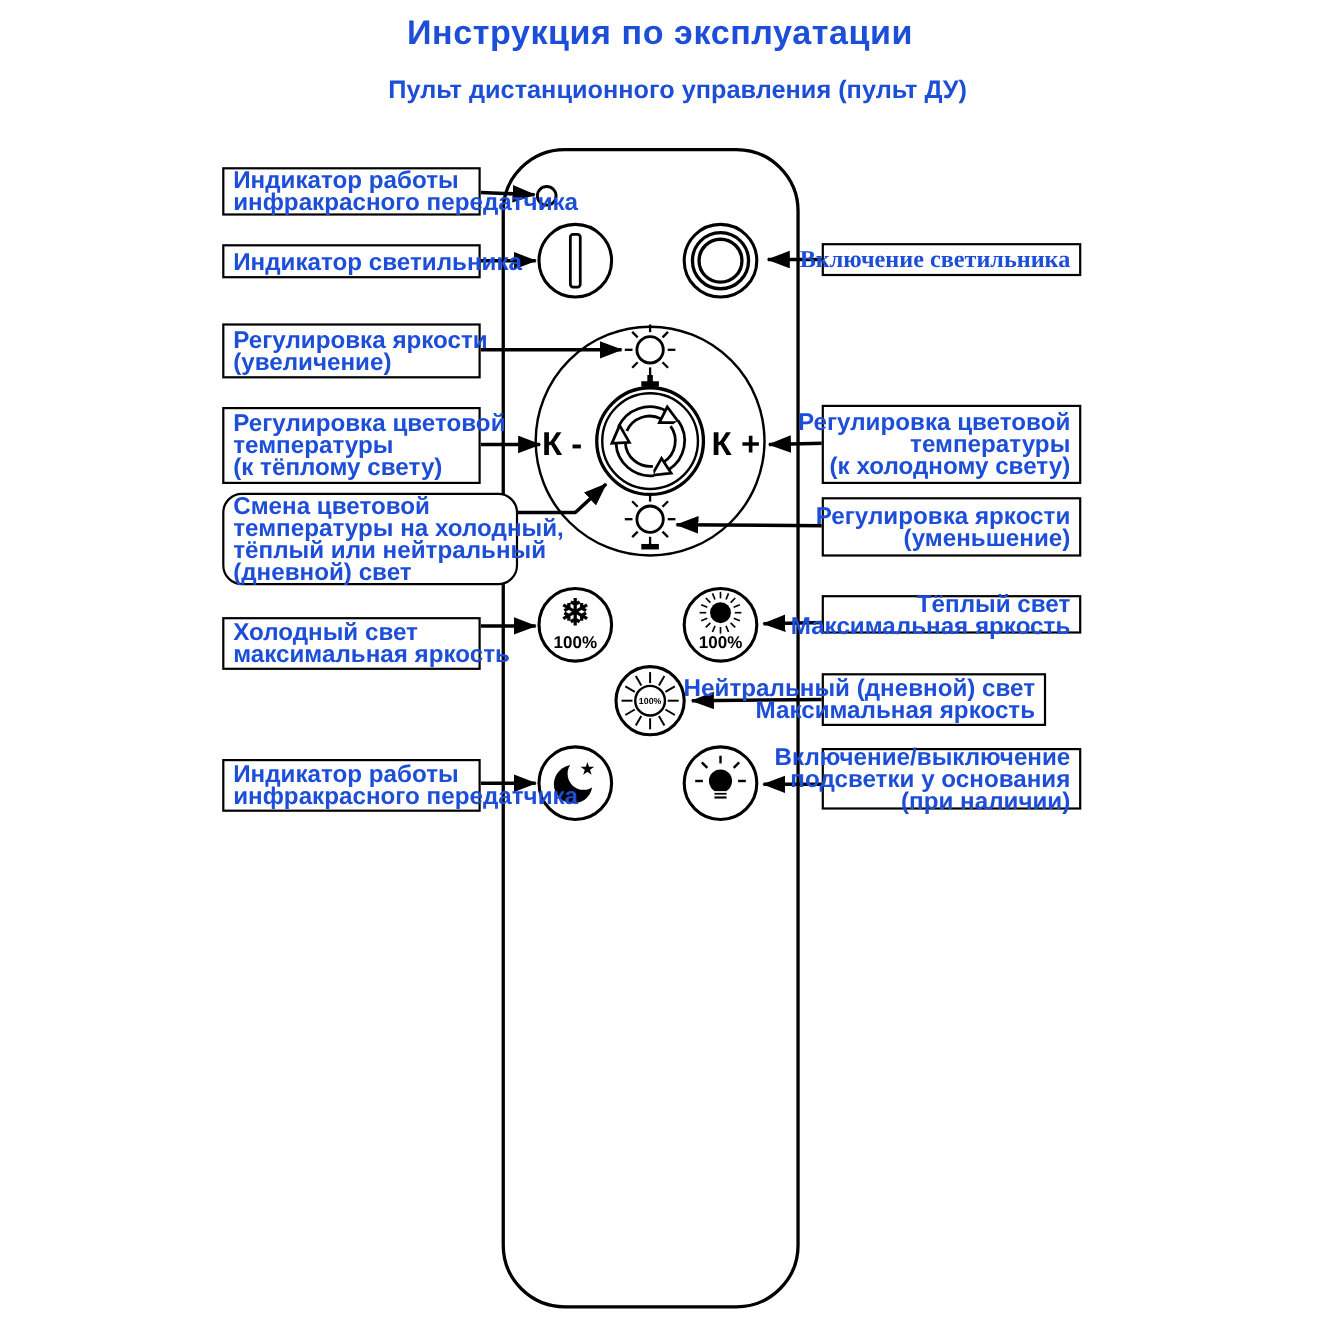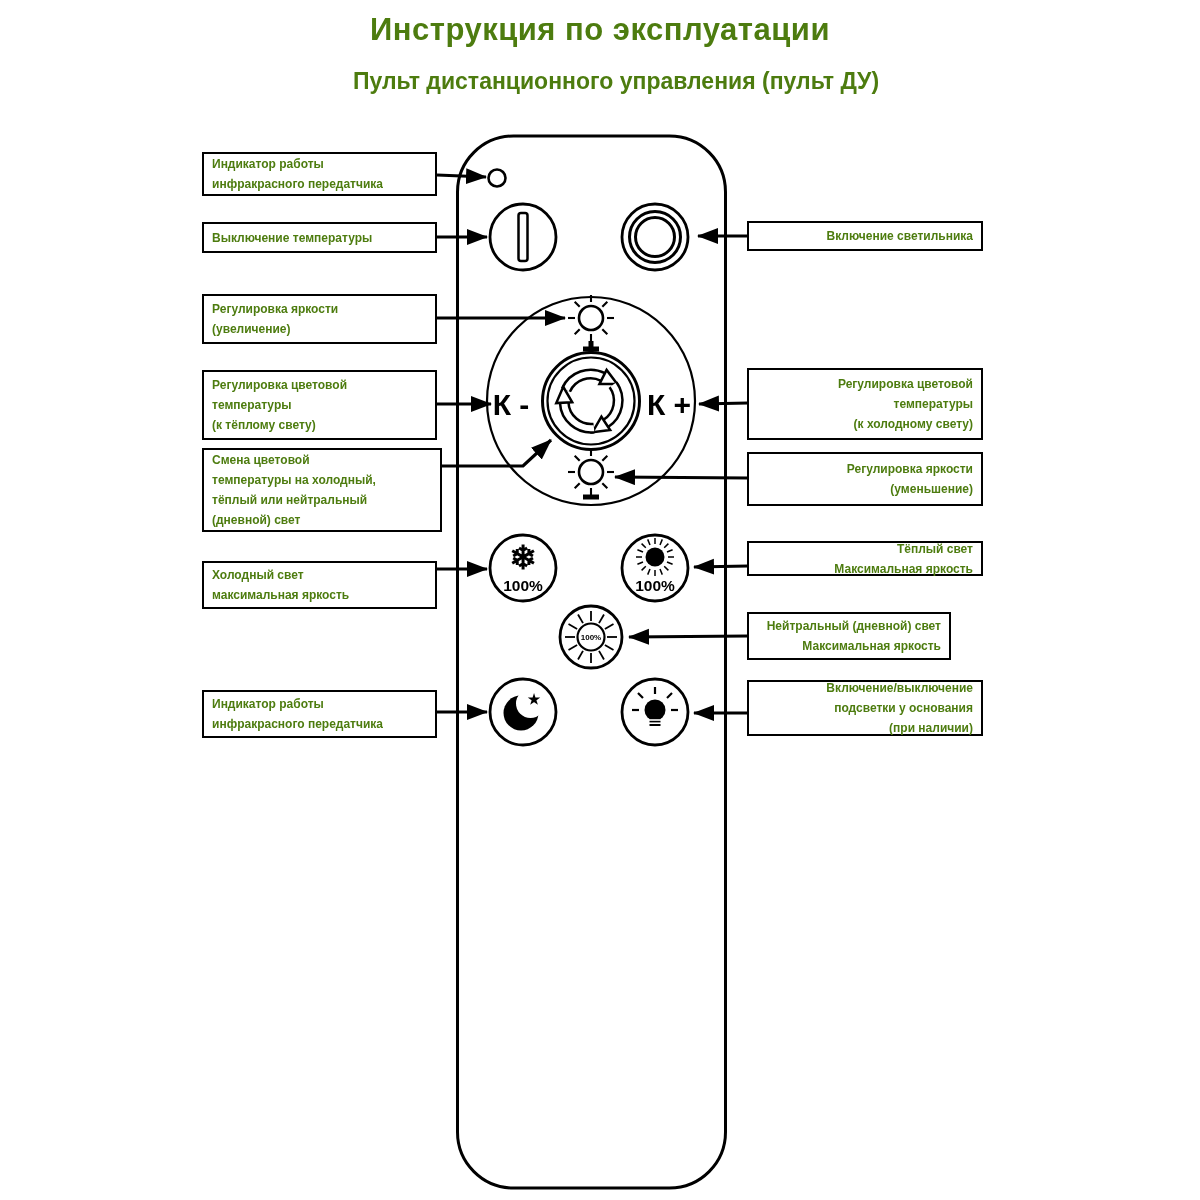--- a/index.html
+++ b/index.html
@@ -1,24 +1,24 @@
 <!DOCTYPE html>
 <html><head>
 <meta charset="utf-8">
 <style>
   html,body{margin:0;padding:0;background:#fff;}
   .canvas{position:relative;width:1200px;height:1200px;background:#fff;
-          font-family:"Liberation Sans",sans-serif;color:#4d7c0f;overflow:hidden;}
+          font-family:"Liberation Sans",sans-serif;color:#1d4ed8;overflow:hidden;}
   .page-title{position:absolute;top:12px;left:0;width:1200px;text-align:center;
           font-size:31px;font-weight:bold;letter-spacing:0.5px;}
   .page-subtitle{position:absolute;top:68px;left:16px;width:1200px;text-align:center;
           font-size:23px;font-weight:bold;}
   .diagram-svg{position:absolute;left:0;top:0;}
   .label-box{position:absolute;box-sizing:border-box;border:2.5px solid #000;background:#fff;
-          display:flex;align-items:center;font-size:12px;font-weight:bold;line-height:20px;
+          display:flex;align-items:center;font-size:22px;font-weight:bold;line-height:20px;
           white-space:pre;padding:2px 8px;}
   .label-box.right{justify-content:flex-end;text-align:right;}
   svg text{font-family:"Liberation Sans",sans-serif;fill:#000;}
 </style>
 </head>
 <body>
 
 <div class="canvas">
 
   <div class="page-title">Инструкция по эксплуатации</div>
@@ -183,36 +183,36 @@
       <line x1="748" y1="403" x2="699" y2="404" marker-end="url(#arrow)"></line>
       <line x1="748" y1="478" x2="615" y2="477" marker-end="url(#arrow)"></line>
       <line x1="748" y1="566" x2="694" y2="567" marker-end="url(#arrow)"></line>
       <line x1="748" y1="636" x2="629" y2="637" marker-end="url(#arrow)"></line>
       <line x1="748" y1="713" x2="694" y2="713" marker-end="url(#arrow)"></line>
     </g>
   </svg>
 
   <div class="label-box" style="left:202px;top:152px;width:235px;height:44px;">Индикатор работы
 инфракрасного передатчика</div>
-  <div class="label-box" style="left:202px;top:222px;width:235px;height:31px;">Выключение температуры</div>
+  <div class="label-box" style="left:202px;top:222px;width:235px;height:31px;">Индикатор светильника</div>
   <div class="label-box" style="left:202px;top:294px;width:235px;height:50px;">Регулировка яркости
 (увеличение)</div>
   <div class="label-box" style="left:202px;top:370px;width:235px;height:70px;">Регулировка цветовой
 температуры
 (к тёплому свету)</div>
-  <div class="label-box" style="left:202px;top:448px;width:240px;height:84px;">Смена цветовой
+  <div class="label-box" style="left:202px;top:448px;width:269px;height:84px;border-radius:18px;">Смена цветовой
 температуры на холодный,
 тёплый или нейтральный
 (дневной) свет</div>
   <div class="label-box" style="left:202px;top:561px;width:235px;height:48px;">Холодный свет
 максимальная яркость</div>
   <div class="label-box" style="left:202px;top:690px;width:235px;height:48px;">Индикатор работы
 инфракрасного передатчика</div>
 
-  <div class="label-box right" style="left:747px;top:221px;width:236px;height:30px;">Включение светильника</div>
+  <div class="label-box right" style="left:747px;top:221px;width:236px;height:30px;font-family:Liberation Serif, serif;">Включение светильника</div>
   <div class="label-box right" style="left:747px;top:368px;width:236px;height:72px;">Регулировка цветовой
 температуры
 (к холодному свету)</div>
   <div class="label-box right" style="left:747px;top:452px;width:236px;height:54px;">Регулировка яркости
 (уменьшение)</div>
   <div class="label-box right" style="left:747px;top:541px;width:236px;height:35px;">Тёплый свет
 Максимальная яркость</div>
   <div class="label-box right" style="left:747px;top:612px;width:204px;height:48px;">Нейтральный (дневной) свет
 Максимальная яркость</div>
   <div class="label-box right" style="left:747px;top:680px;width:236px;height:56px;">Включение/выключение

